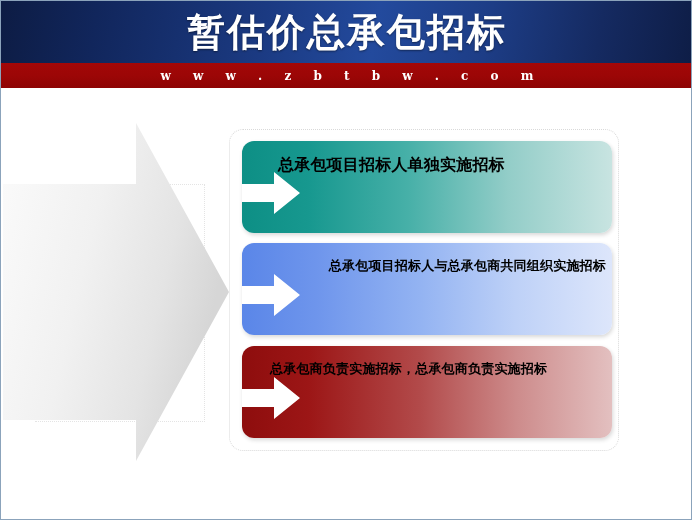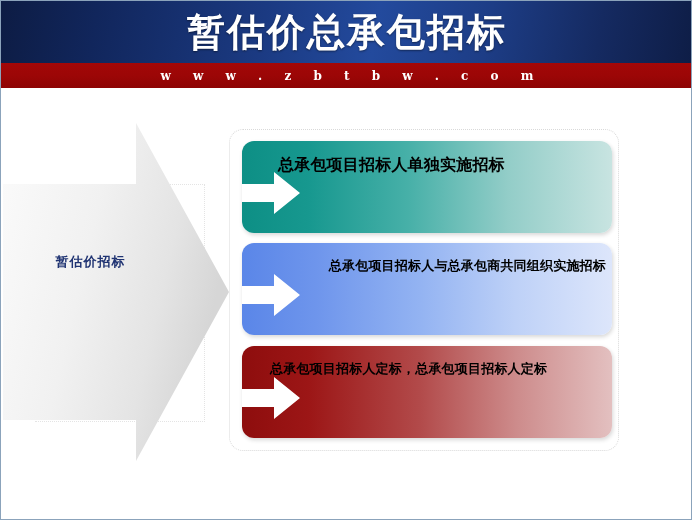--- a/index.html
+++ b/index.html
@@ -183,21 +183,20 @@
           <stop offset="0%" stop-color="#fbfbfb"></stop>
           <stop offset="45%" stop-color="#f1f1f1"></stop>
           <stop offset="78%" stop-color="#e4e4e4"></stop>
           <stop offset="100%" stop-color="#d6d6d6"></stop>
         </linearGradient>
       </defs>
       <polygon points="0,61 133,61 133,0 226,169 133,338 133,297 0,297" fill="url(#arrowGrad)"></polygon>
     </svg>
   </div>
   <div class="left-arrow-label">
-    <div>暂估价招标</div>
   </div>
 
   <div class="items-frame"></div>
 
   <div class="item-box box-1">
     <div class="item-arrow">
       <svg width="58" height="42" viewBox="0 0 58 42" xmlns="http://www.w3.org/2000/svg">
         <polygon points="0,12 32,12 32,0 58,21 32,42 32,30 0,30" fill="#ffffff"></polygon>
       </svg>
     </div>
@@ -212,16 +211,16 @@
     </div>
     <div class="item-label">总承包项目招标人与总承包商共同组织实施招标</div>
   </div>
 
   <div class="item-box box-3">
     <div class="item-arrow">
       <svg width="58" height="42" viewBox="0 0 58 42" xmlns="http://www.w3.org/2000/svg">
         <polygon points="0,12 32,12 32,0 58,21 32,42 32,30 0,30" fill="#ffffff"></polygon>
       </svg>
     </div>
-    <div class="item-label">总承包项目招标人定标，总承包项目招标人定标</div>
+    <div class="item-label">总承包商负责实施招标，总承包商负责实施招标</div>
   </div>
 
 </div>
 
 </body></html>

